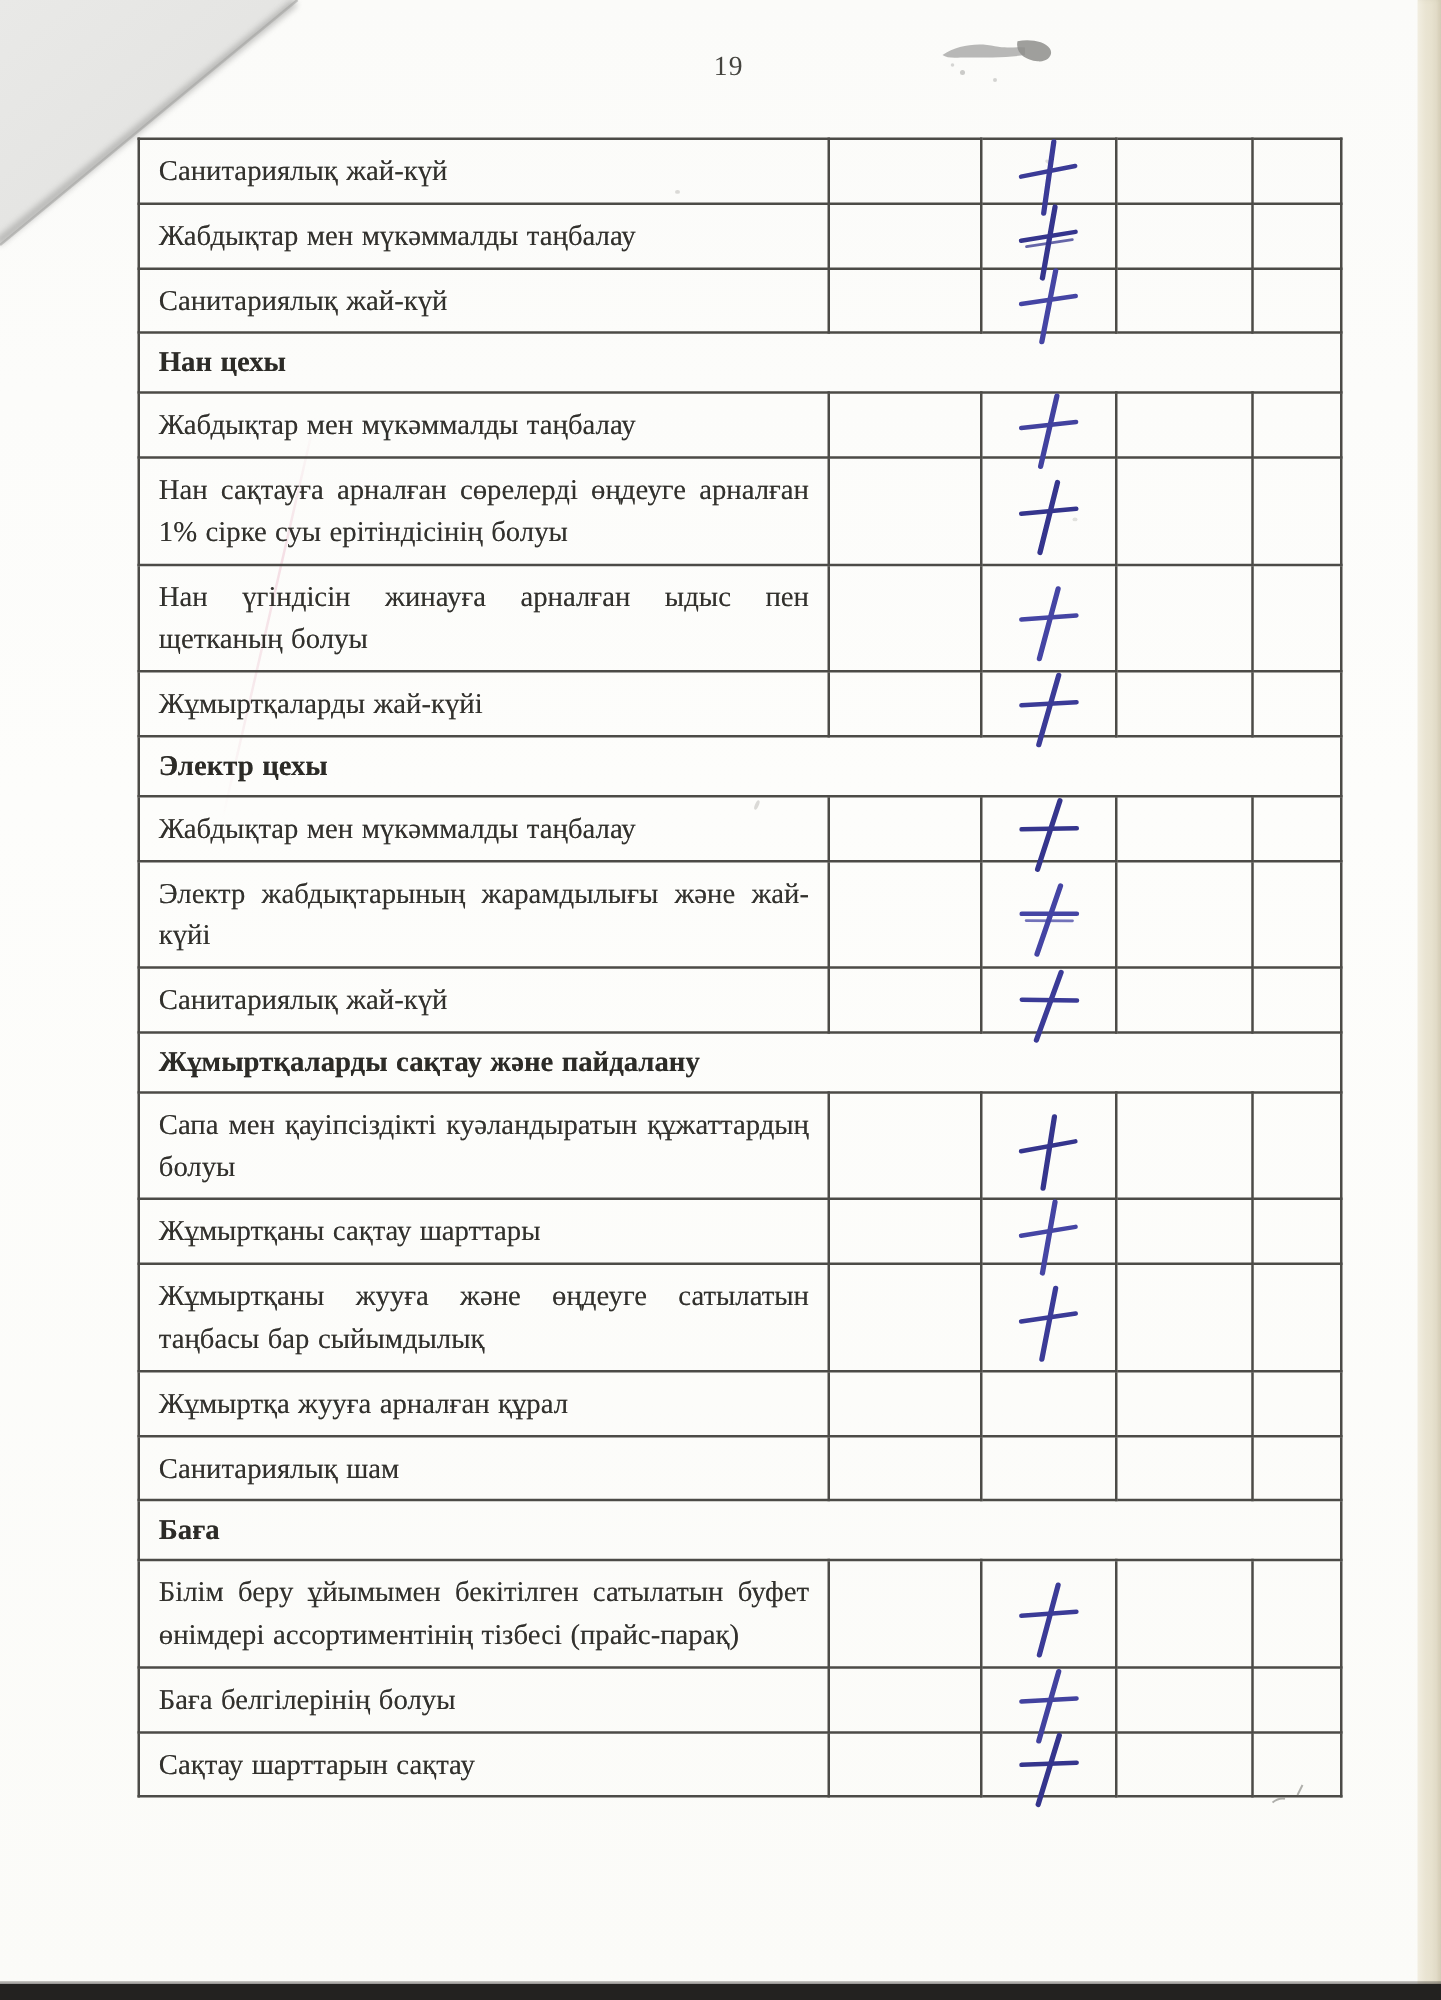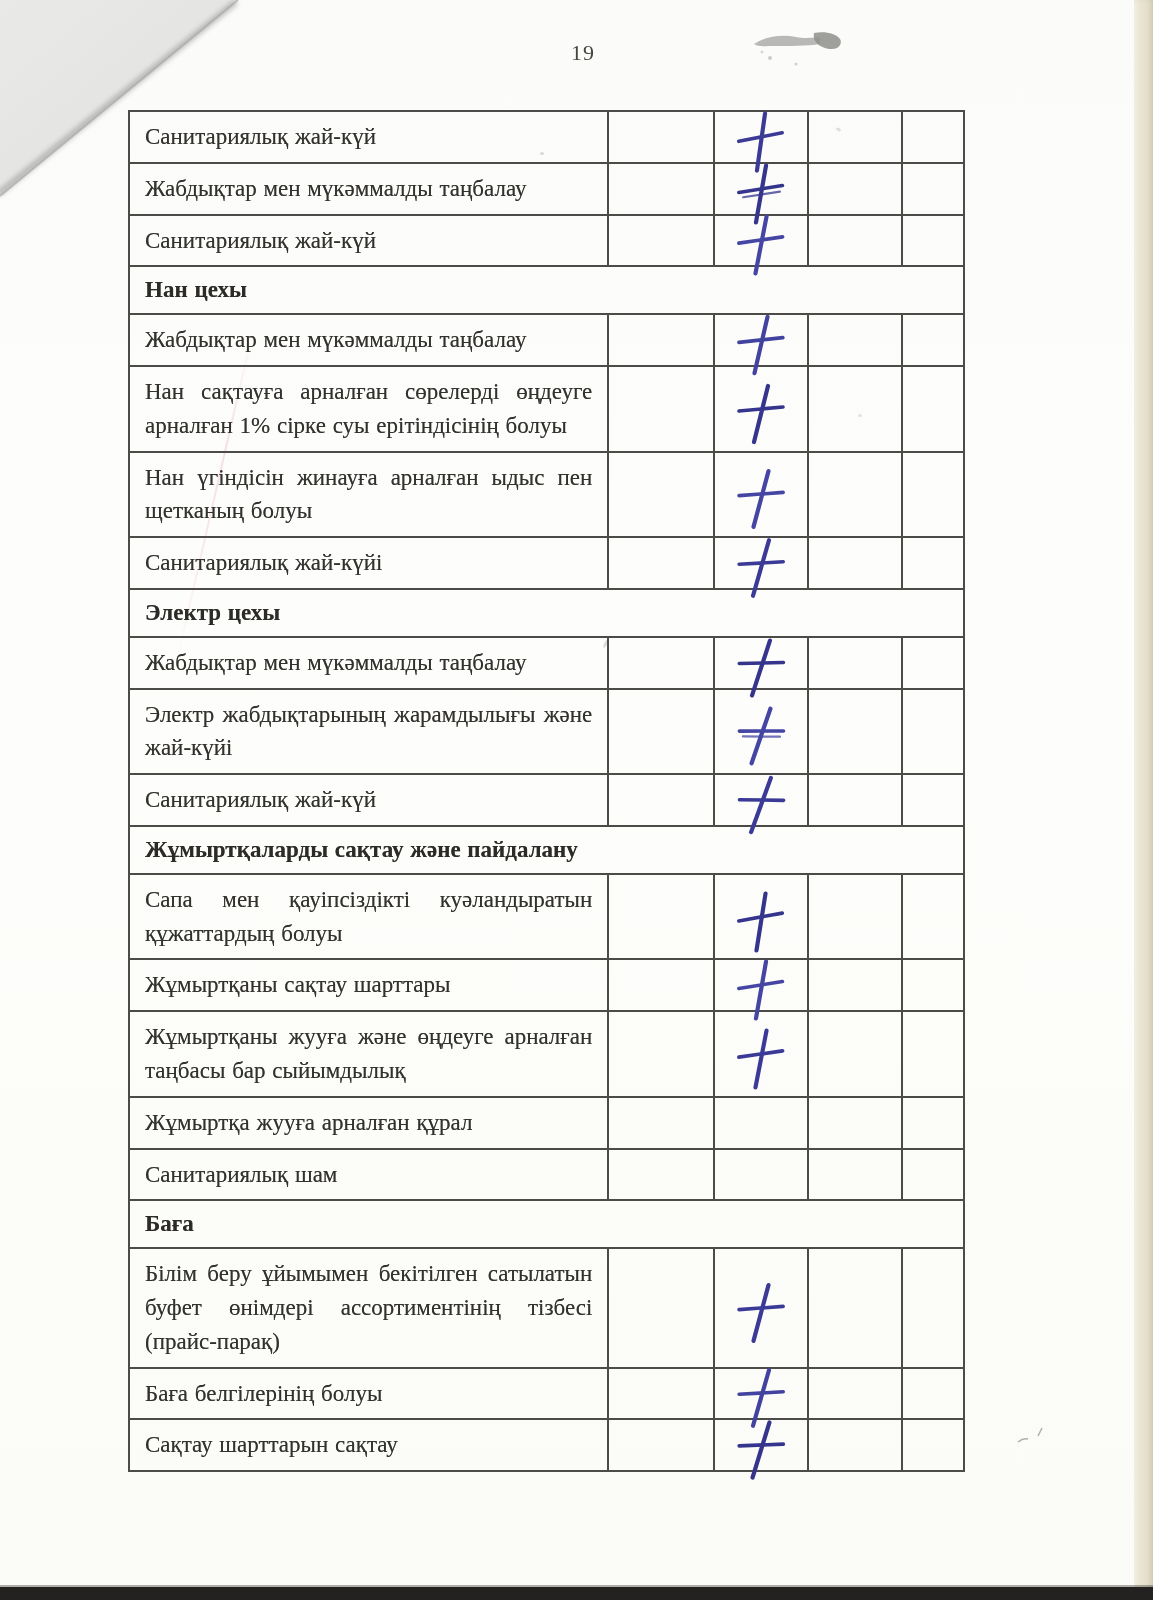--- a/index.html
+++ b/index.html
@@ -24,21 +24,21 @@
     background:linear-gradient(180deg,rgba(232,180,198,0) 0%,rgba(230,170,190,.8) 35%,rgba(232,185,200,.6) 70%,rgba(232,180,198,0) 100%)}
   .speck{position:absolute;border-radius:50%;background:#b9b8b4}
   .speck.s1{left:540px;top:152px;width:4px;height:3px;opacity:.5}
   .speck.s2{left:836px;top:128px;width:5px;height:3px;opacity:.45;transform:rotate(30deg)}
   .speck.s3{left:604px;top:640px;width:3px;height:8px;opacity:.5;transform:rotate(24deg)}
   .speck.s4{left:858px;top:414px;width:4px;height:3px;opacity:.4}
 
   .page-number{position:absolute;left:571px;top:40px;font-size:22px;color:#45443f;letter-spacing:1px}
 
   
-  .tablewrap{position:absolute;left:128px;top:110px;width:837px}
+  .tablewrap{position:absolute;left:110px;top:110px;width:964px}
   table{width:100%;border-collapse:collapse;table-layout:fixed}
   td{border:2px solid #4c4b47;vertical-align:middle;overflow:visible}
   .c1{padding:8px 15px;font-size:23px;line-height:1.47;color:#32312d;
       text-align:justify;text-shadow:0 0 .5px rgba(40,38,34,.55);word-spacing:1px}
   tr.section .c1{font-weight:bold;padding:6px 15px;color:#2c2b27}
   .check-cell{text-align:center}
   .mark{display:inline-block;vertical-align:middle;margin:-6px 0 -16px}
 </style>
 </head>
 <body>
@@ -149,21 +149,21 @@
             <td class="c1">Нан үгіндісін жинауға арналған ыдыс пен щетканың болуы</td>
             <td class="c2"></td>
             <td class="c3 check-cell"><svg class="mark" width="54" height="62" viewBox="0 0 54 62" style="transform:rotate(1deg)">
                 <line x1="34" y1="3" x2="20" y2="59" stroke="#4545a4" stroke-width="4.2" stroke-linecap="round"></line>
                 <line x1="5" y1="28" x2="49" y2="24" stroke="#4545a4" stroke-width="3.6" stroke-linecap="round"></line>
               </svg></td>
             <td class="c4"></td>
             <td class="c5"></td>
           </tr>
           <tr>
-            <td class="c1">Санитариялық жай-күйі</td>
+            <td class="c1">Жұмыртқаларды жай-күйі</td>
             <td class="c2"></td>
             <td class="c3 check-cell"><svg class="mark" width="54" height="62" viewBox="0 0 54 62" style="transform:rotate(2deg)">
                 <line x1="34" y1="3" x2="20" y2="59" stroke="#3b3b97" stroke-width="4.2" stroke-linecap="round"></line>
                 <line x1="5" y1="28" x2="49" y2="24" stroke="#3b3b97" stroke-width="3.6" stroke-linecap="round"></line>
               </svg></td>
             <td class="c4"></td>
             <td class="c5"></td>
           </tr>
           <tr class="section">
             <td colspan="5" class="c1">Электр цехы</td>
@@ -216,21 +216,21 @@
             <td class="c1">Жұмыртқаны сақтау шарттары</td>
             <td class="c2"></td>
             <td class="c3 check-cell"><svg class="mark" width="54" height="62" viewBox="0 0 54 62" style="transform:rotate(-4deg)">
                 <line x1="34" y1="3" x2="20" y2="59" stroke="#4545a4" stroke-width="4.2" stroke-linecap="round"></line>
                 <line x1="5" y1="28" x2="49" y2="24" stroke="#4545a4" stroke-width="3.6" stroke-linecap="round"></line>
               </svg></td>
             <td class="c4"></td>
             <td class="c5"></td>
           </tr>
           <tr>
-            <td class="c1">Жұмыртқаны жууға және өңдеуге арналған таңбасы бар сыйымдылық</td>
+            <td class="c1">Жұмыртқаны жууға және өңдеуге сатылатын таңбасы бар сыйымдылық</td>
             <td class="c2"></td>
             <td class="c3 check-cell"><svg class="mark" width="54" height="62" viewBox="0 0 54 62" style="transform:rotate(-3deg)">
                 <line x1="34" y1="3" x2="20" y2="59" stroke="#3b3b97" stroke-width="4.2" stroke-linecap="round"></line>
                 <line x1="5" y1="28" x2="49" y2="24" stroke="#3b3b97" stroke-width="3.6" stroke-linecap="round"></line>
               </svg></td>
             <td class="c4"></td>
             <td class="c5"></td>
           </tr>
           <tr>
             <td class="c1">Жұмыртқа жууға арналған құрал</td>

